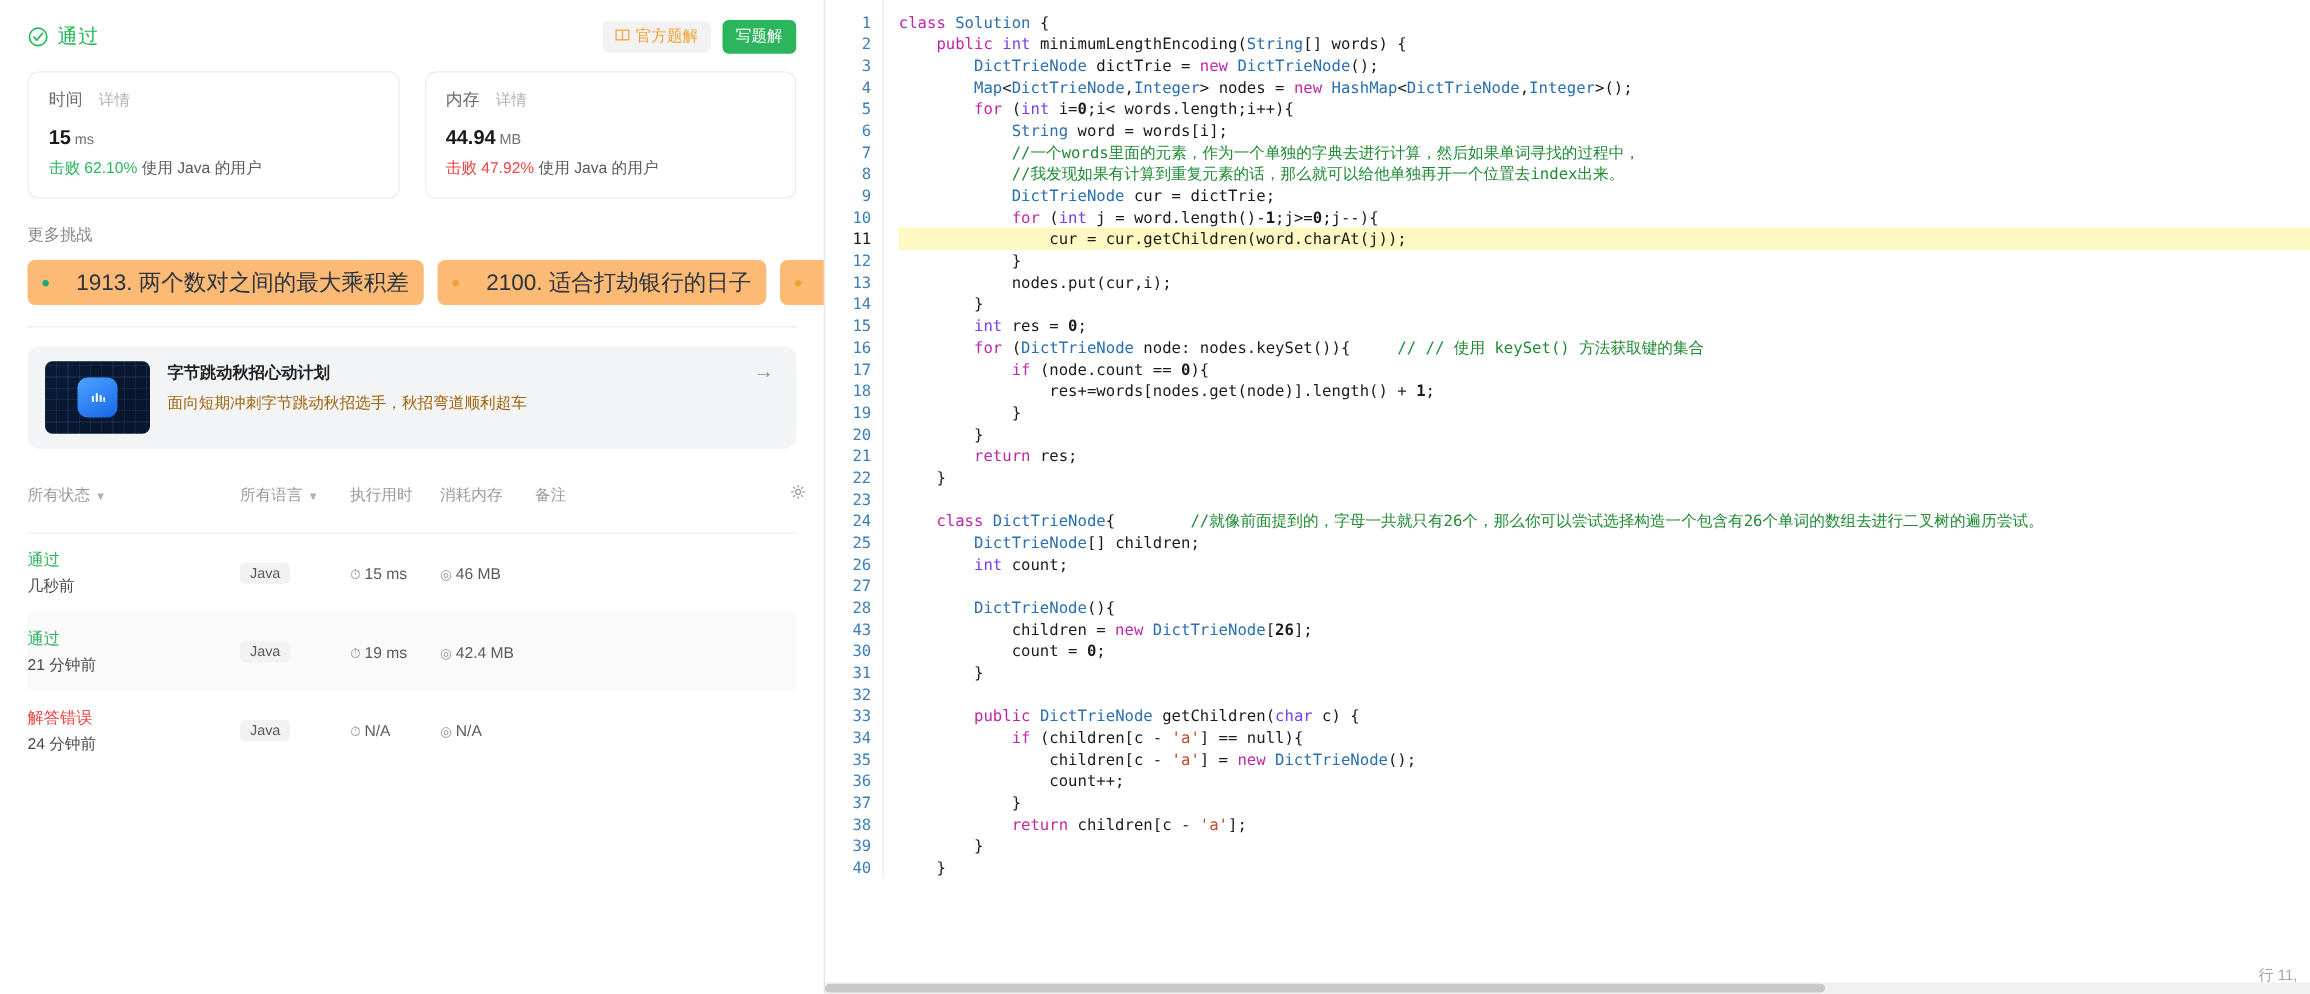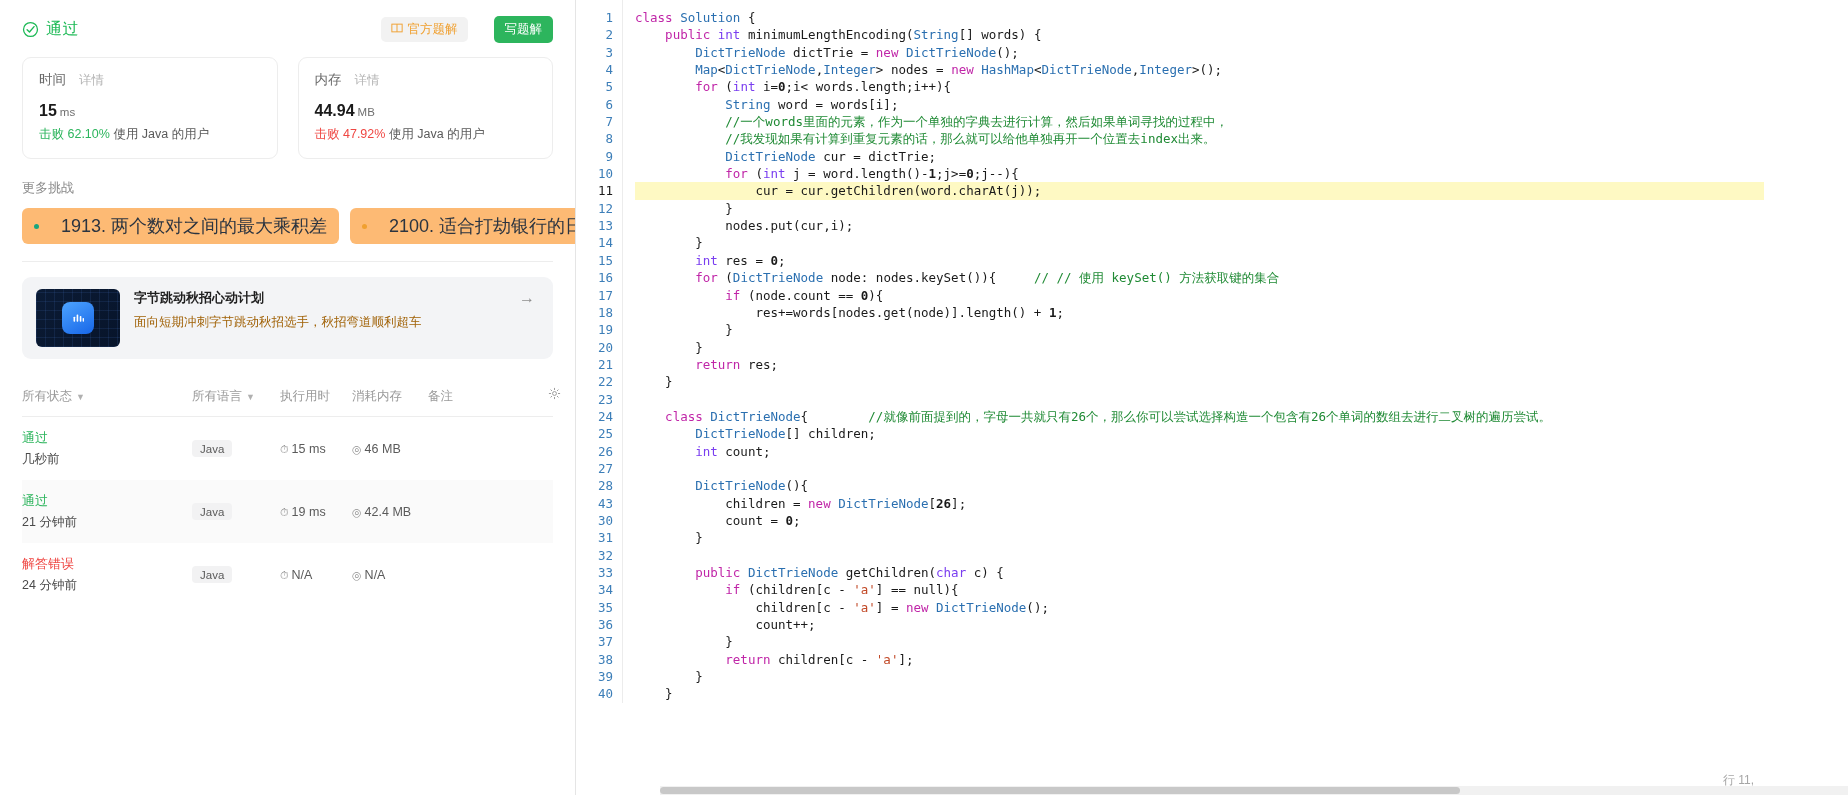--- a/index.html
+++ b/index.html
@@ -7,33 +7,33 @@
   body {
     width:1848px; height:795px;
     font-family:"Liberation Sans","DejaVu Sans",sans-serif;
     background:#ffffff; color:#262626;
     overflow:hidden;
   }
   .app { display:flex; width:1848px; height:795px; }
 
   
   .left {
-    width:576px; height:795px;
+    width:660px; height:795px;
     border-right:1px solid #e5e5e5;
     background:#fff; position:relative;
     overflow:hidden;
   }
   .left-inner { padding:14px 22px 0 22px; }
 
   .status-row { display:flex; align-items:center; justify-content:space-between; height:30px; }
   .status-left { display:flex; align-items:center; gap:7px; }
   .check-icon { width:17px; height:17px; display:inline-block; }
   .status-text { color:#1cb955; font-size:16px; font-weight:500; letter-spacing:.5px; }
 
-  .status-actions { display:flex; align-items:center; gap:26px; }
+  .status-actions { display:flex; align-items:center; gap:9px; }
   .btn-solution {
     display:flex; align-items:center; gap:5px;
     background:#f2f2f2; color:#f0a030;
     font-size:12.5px; padding:4px 10px; border-radius:5px;
     border:none; cursor:pointer;
   }
   .btn-solution .bk { font-size:12px; line-height:1; }
   .btn-write {
     background:#2db55d; color:#fff; font-size:12.5px;
     padding:5px 11px; border-radius:5px; border:none; cursor:pointer;
@@ -94,21 +94,21 @@
   .ad-text { flex:1; min-width:0; }
   .ad-title { font-size:13px; font-weight:700; color:#1f1f1f; }
   .ad-sub { margin-top:7px; font-size:12.5px; color:#a16207; }
   .ad-arrow { color:#8d8d8d; font-size:16px; padding-right:4px; }
 
   
   .table { margin-top:20px; }
   .thead {
     display:flex; align-items:center;
     border-bottom:1px solid #ededed;
-    padding:9px 0 11px 0; font-size:12.5px; color:#9a9a9a;
+    padding:9px 0 21px 0; font-size:12.5px; color:#9a9a9a;
     position:relative;
   }
   .th { cursor:default; }
   .th-status  { width:170px; cursor:pointer; }
   .th-lang    { width:88px; cursor:pointer; }
   .th-time    { width:72px; }
   .th-mem     { width:76px; }
   .th-note    { flex:1; }
   .caret { font-size:9px; margin-left:4px; color:#b0b0b0; }
   .gear { position:absolute; right:-8px; top:8px; color:#9a9a9a; cursor:pointer; }

